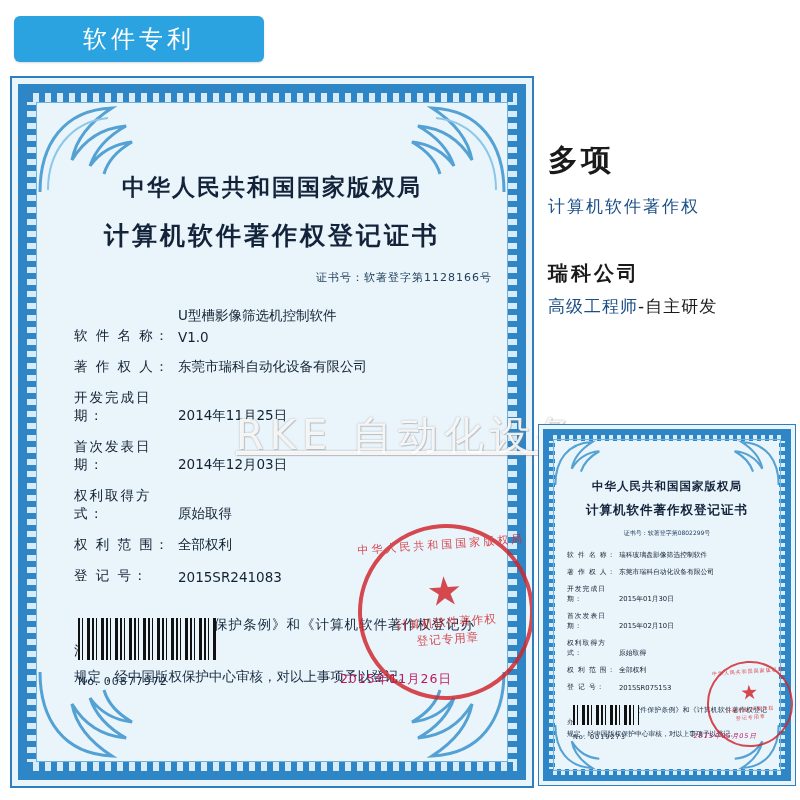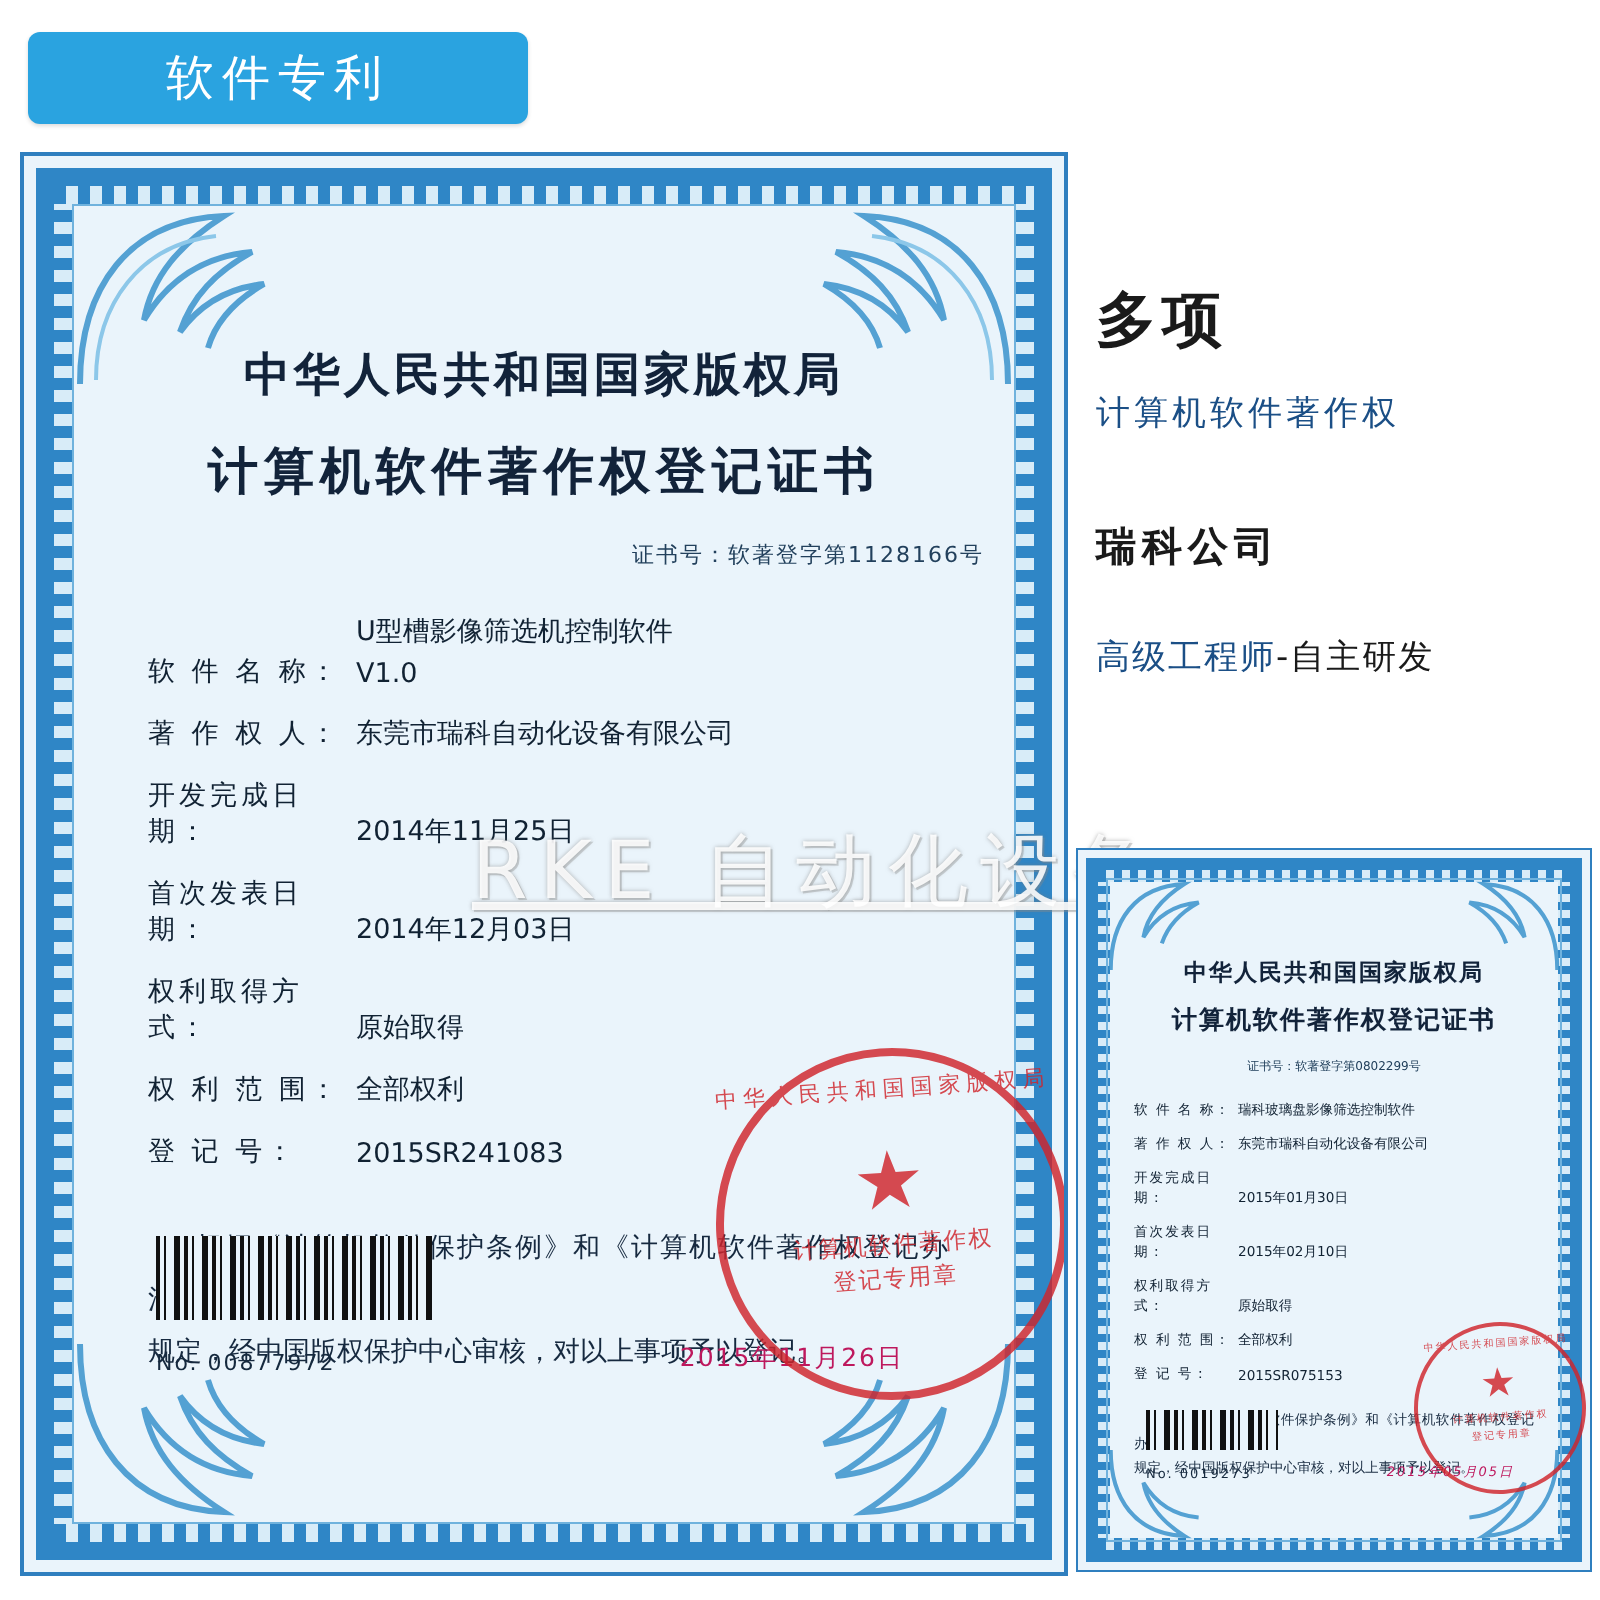--- a/index.html
+++ b/index.html
@@ -109,21 +109,21 @@
   .seal .l1{font-size:11.5px;letter-spacing:1px;margin-top:4px;}
   .seal .l2{font-size:11.5px;letter-spacing:1px;margin-top:2px;}
 
   
   #side{
     position:absolute;left:548px;top:140px;width:244px;
   }
   #side .big1{font-size:30px;font-weight:bold;color:#1a1a1a;letter-spacing:3px;}
   #side .sub1{font-size:17px;color:#1b4f86;margin-top:14px;letter-spacing:2px;}
   #side .big2{font-size:20px;font-weight:bold;color:#1a1a1a;letter-spacing:3px;margin-top:42px;}
-  #side .sub2{font-size:17px;margin-top:30px;letter-spacing:1px;}
+  #side .sub2{font-size:17px;margin-top:8px;letter-spacing:1px;}
   #side .sub2 .blue{color:#1b4f86;}
   #side .sub2 .dark{color:#1a1a1a;}
 
   
   #watermark{
     position:absolute;left:236px;top:408px;
     font-size:40px;letter-spacing:6px;
     color:rgba(255,255,255,.88);
     text-shadow:0 0 2px rgba(120,120,120,.55), 1px 1px 0 rgba(140,140,140,.35);
     white-space:nowrap;

